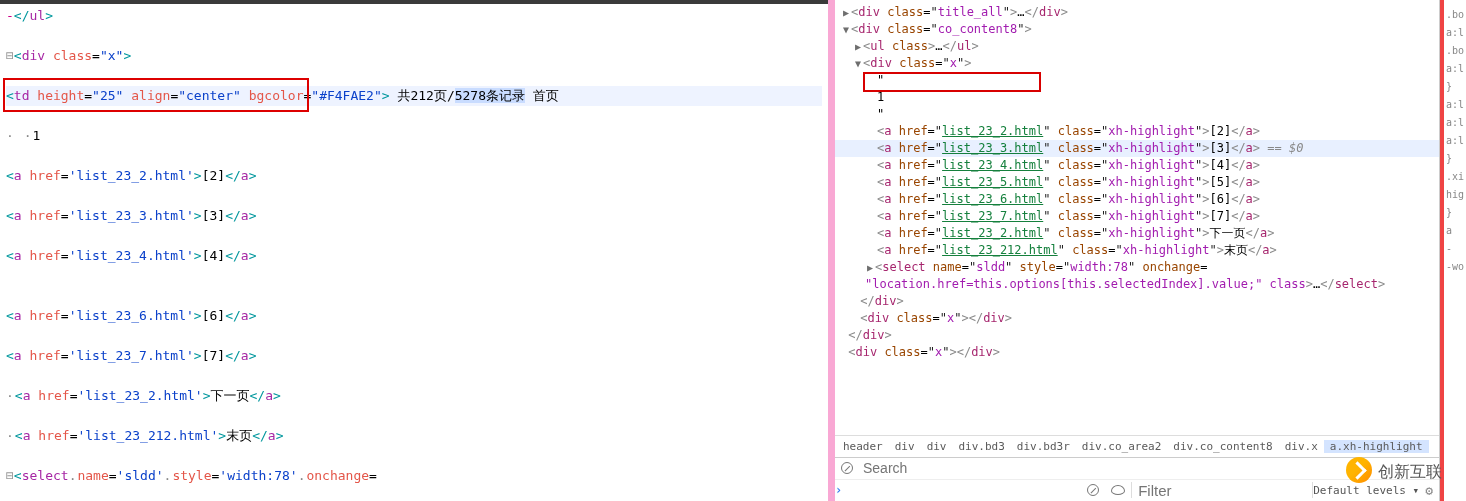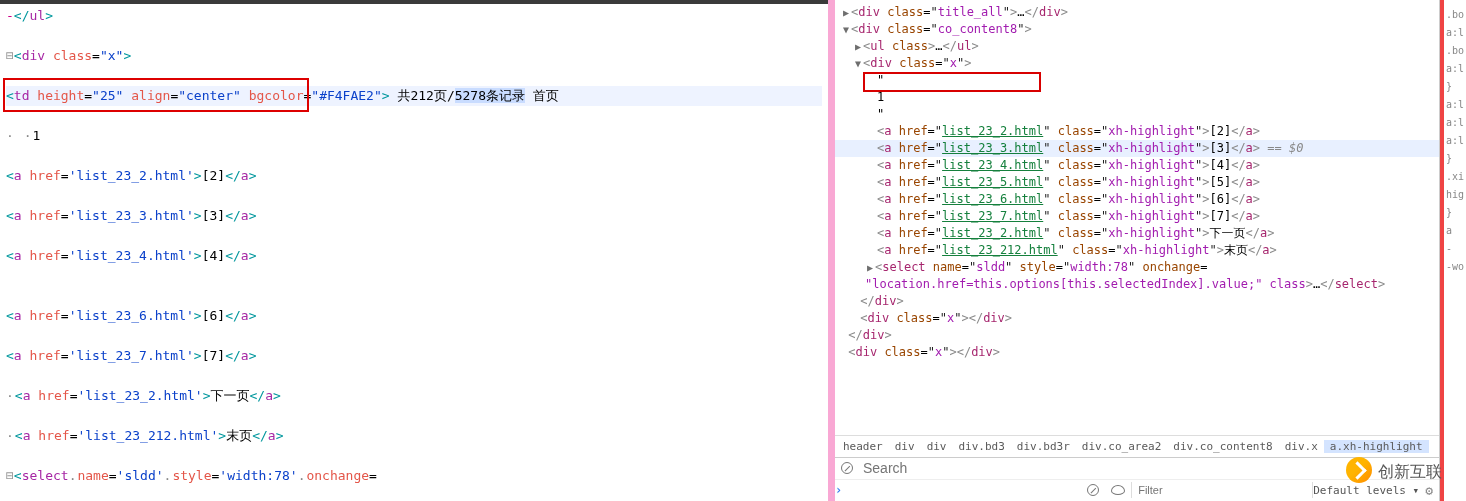--- a/index.html
+++ b/index.html
@@ -47,21 +47,21 @@
 .breadcrumb span{padding:0 6px;cursor:pointer}
 .breadcrumb .active{background:#d4e4ff}
 
 
 .console-bar{height:44px;border-top:1px solid #ccc;display:flex;flex-direction:column}
 .console-top{height:22px;display:flex;align-items:center;border-bottom:1px solid #eee}
 .circ{width:12px;height:12px;border:1.4px solid #777;border-radius:50%;margin:0 6px;position:relative}
 .circ::after{content:"";position:absolute;width:7px;height:1.4px;background:#777;transform:rotate(-45deg);left:2px;top:5px}
 .eye{width:14px;height:10px;border:1.4px solid #777;border-radius:50% 50% 50% 50%/60% 60% 40% 40%;margin:0 6px;position:relative}
 .search-inp{flex:1;border:none;outline:none;font-size:14px;padding:0 4px;color:#666}
-.filter-inp{width:180px;border:none;outline:none;font-size:11px;padding:0 6px;color:#888}
+.filter-inp{width:180px;border:none;outline:none;font-size:15px;padding:0 6px;color:#888}
 .vline{width:1px;height:16px;background:#ddd}
 .prompt{color:#367cf1;font-weight:bold;margin-right:6px;font-size:12px}
 .levels{font-size:11px;color:#555;margin-left:auto;}
 .gear{color:#888;font-size:13px;margin:0 6px}
 
 
 .watermark{position:absolute;right:24px;bottom:18px;display:flex;align-items:flex-end;gap:6px;font-size:16px;color:#555;font-family:"Microsoft YaHei",sans-serif}
 .wm-circ{width:26px;height:26px;border-radius:50%;background:linear-gradient(135deg,#ffb400 45%,#ff8c00);position:relative}
 .wm-circ::before{content:"";position:absolute;width:10px;height:10px;border:3px solid #fff;border-left:none;border-bottom:none;transform:rotate(45deg);left:5px;top:7px}
 

